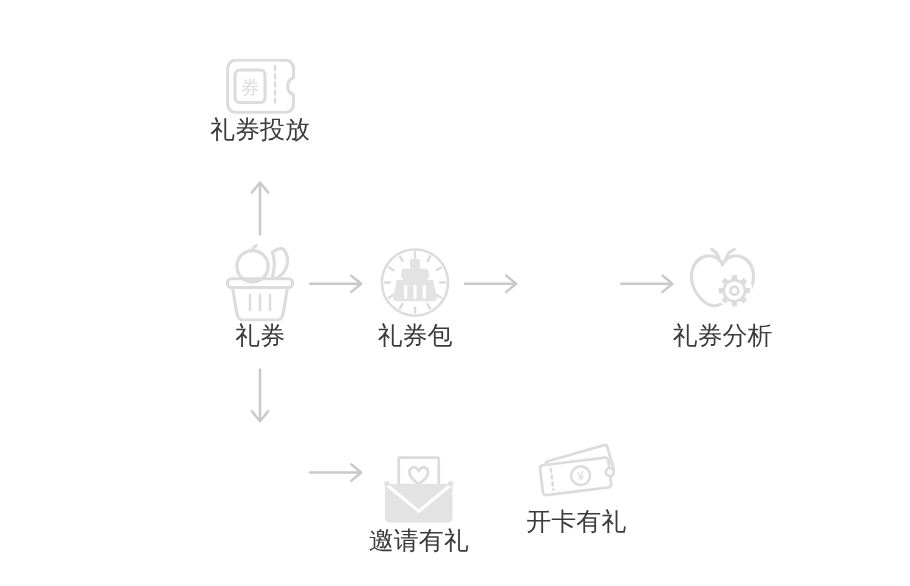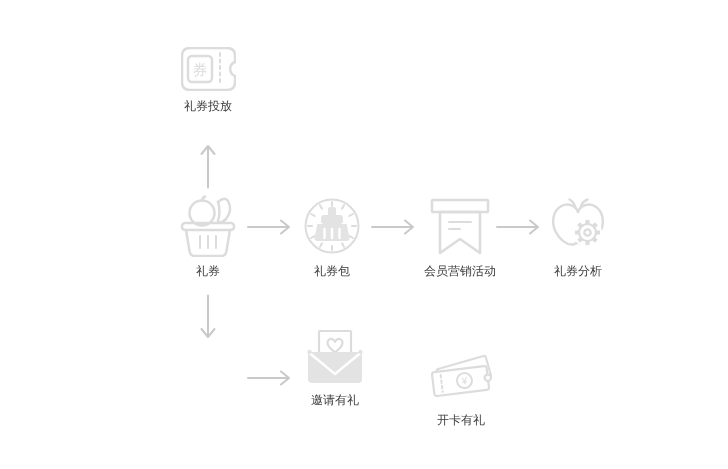--- a/index.html
+++ b/index.html
@@ -6,21 +6,21 @@
     --icon-stroke:#dcdcdc; --icon-fill:#e3e3e3; --arrow:#c9c9c9;
     --label:#3b3b3b; --background:#ffffff;
   }
   *{margin:0;padding:0;box-sizing:border-box;}
   html,body{background:var(--background);}
   body{font-family:"Liberation Sans","DejaVu Sans",sans-serif;}
   .canvas{position:relative;width:728px;height:469px;background:var(--background);overflow:hidden;}
   .node{position:absolute;width:130px;display:flex;flex-direction:column;align-items:center;cursor:pointer;}
   .icon-box{display:flex;align-items:center;justify-content:center;}
   .ib-top{height:46px;} .ib-mid{height:62px;} .ib-bot{height:58px;}
-  .label{margin-top:4px;font-size:12px;line-height:20px;color:var(--label);white-space:nowrap;text-align:center;}
+  .label{margin-top:4px;font-size:20px;line-height:20px;color:var(--label);white-space:nowrap;text-align:center;font-family:Liberation Mono, monospace;}
   .arrow{position:absolute;}
   
   .st{stroke:var(--icon-stroke);fill:none;stroke-width:2.5;stroke-linecap:round;stroke-linejoin:round;}
   .st2{stroke:var(--icon-stroke);fill:none;stroke-width:2;stroke-linecap:round;stroke-linejoin:round;}
   .stf{fill:#fff;stroke:var(--icon-stroke);stroke-width:2.2;stroke-linejoin:round;}
   .fl{fill:var(--icon-fill);stroke:none;}
   .wh{stroke:#fff;fill:none;stroke-width:2.5;stroke-linecap:round;}
   .gt{stroke:var(--icon-stroke);fill:none;stroke-width:4.2;stroke-linecap:butt;}
   .ar{stroke:var(--arrow);fill:none;stroke-width:2;stroke-linecap:round;stroke-linejoin:round;}
   .ictext{fill:var(--icon-stroke);font-family:"Liberation Sans","DejaVu Sans",sans-serif;}
@@ -64,47 +64,37 @@
         <circle class="st" cx="22" cy="18" r="12.5"></circle>
         <path class="st" d="M22 5.5 Q22.5 2.5 25 1.5"></path>
         <rect class="st" x="2" y="28" width="52" height="7" rx="3"></rect>
         <path class="st" d="M6 35 L9.5 56 Q10.3 61 15 61 H41 Q45.7 61 46.5 56 L50 35"></path>
         <path class="st2" d="M20 41 V53 M28 41 V53 M36 41 V53"></path>
       </svg>
     </div>
     <div class="label">礼券</div>
   </div>
 
-  <div class="node" style="left:395px;top:195px;">
-    <div class="icon-box ib-mid">
-      <svg width="62" height="58" viewBox="0 0 62 58">
-        <path class="st" d="M11 15 H51 V56 L31 42 L11 56 Z"></path>
-        <rect class="st" x="3" y="3" width="56" height="12" rx="1"></rect>
-        <path class="st2" d="M20 25 H42 M20 32 H31"></path>
-      </svg>
-    </div>
-    <div class="label">会员营销活动</div>
-  </div>
 
   <div class="node" style="left:513px;top:195px;">
     <div class="icon-box ib-mid">
       <svg width="62" height="58" viewBox="0 0 62 58">
         <path class="st" d="M31 15 C29 9 21 5.5 14.5 9 C6 13.5 4 25 8.5 34.5 C12.5 42.5 20 48.5 26 47.5 C28.3 47.1 29.6 45.8 31 45.8 C32.4 45.8 33.7 47.1 36 47.5 C42 48.5 49.5 42.5 53.5 34.5 C58 25 56 13.5 47.5 9 C41 5.5 33 9 31 15 Z"></path>
         <path class="st" d="M28.5 11 Q27 5 22.5 2.5 M33.5 11 Q35 4.5 40.5 2.5"></path>
         <circle fill="#ffffff" cx="40.5" cy="35.5" r="14.5"></circle>
         <path class="gt" d="M49 35.5 L53 35.5 M46.51 41.51 L49.34 44.34 M40.5 44 L40.5 48 M34.49 41.51 L31.66 44.34 M32 35.5 L28 35.5 M34.49 29.49 L31.66 26.66 M40.5 27 L40.5 23 M46.51 29.49 L49.34 26.66"></path>
         <circle class="stf" cx="40.5" cy="35.5" r="8.5"></circle>
         <circle class="stf" cx="40.5" cy="35.5" r="3.2"></circle>
       </svg>
     </div>
     <div class="label">礼券分析</div>
   </div>
 
 
-  <div class="node" style="left:270px;top:328px;">
+  <div class="node" style="left:270px;top:363px;">
     <div class="icon-box ib-bot">
       <svg width="58" height="56" viewBox="0 0 58 56">
         <rect class="stf" x="13" y="2" width="32" height="33" rx="1"></rect>
         <path class="stf" stroke-width="2.1" d="M29 23.5 C25.5 20.5 21.5 18 21.5 13.8 C21.5 10.3 25 8.8 27.2 10.6 C28.3 11.5 29 12.8 29 12.8 C29 12.8 29.7 11.5 30.8 10.6 C33 8.8 36.5 10.3 36.5 13.8 C36.5 18 32.5 20.5 29 23.5 Z"></path>
         <path class="fl" stroke="var(--icon-stroke)" stroke-width="2" d="M2 23 H56 V50 Q56 54 52 54 H6 Q2 54 2 50 Z"></path>
         <path class="wh" stroke-width="2.4" d="M3.5 24 L29 45 L54.5 24"></path>
         <circle class="fl" cx="3.5" cy="23" r="2.2"></circle>
         <circle class="fl" cx="54.5" cy="23" r="2.2"></circle>
       </svg>
     </div>

